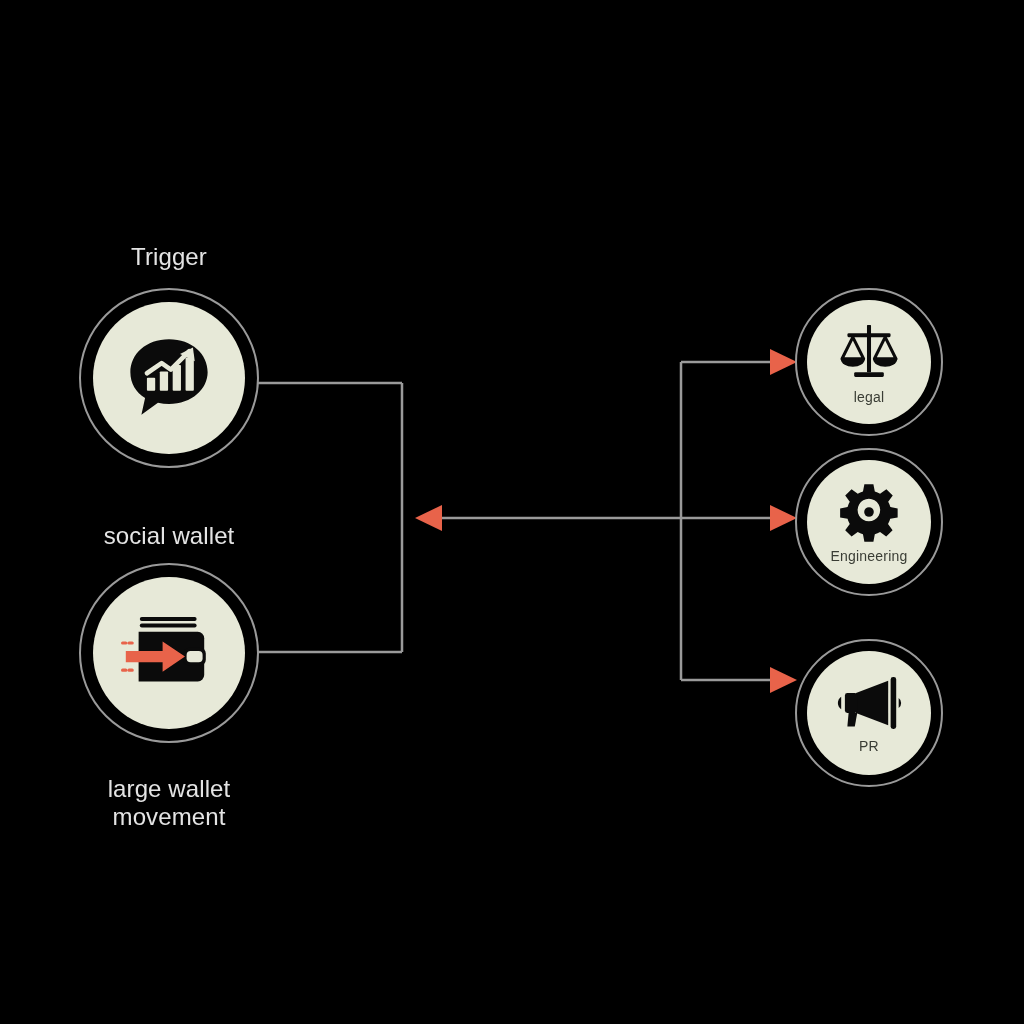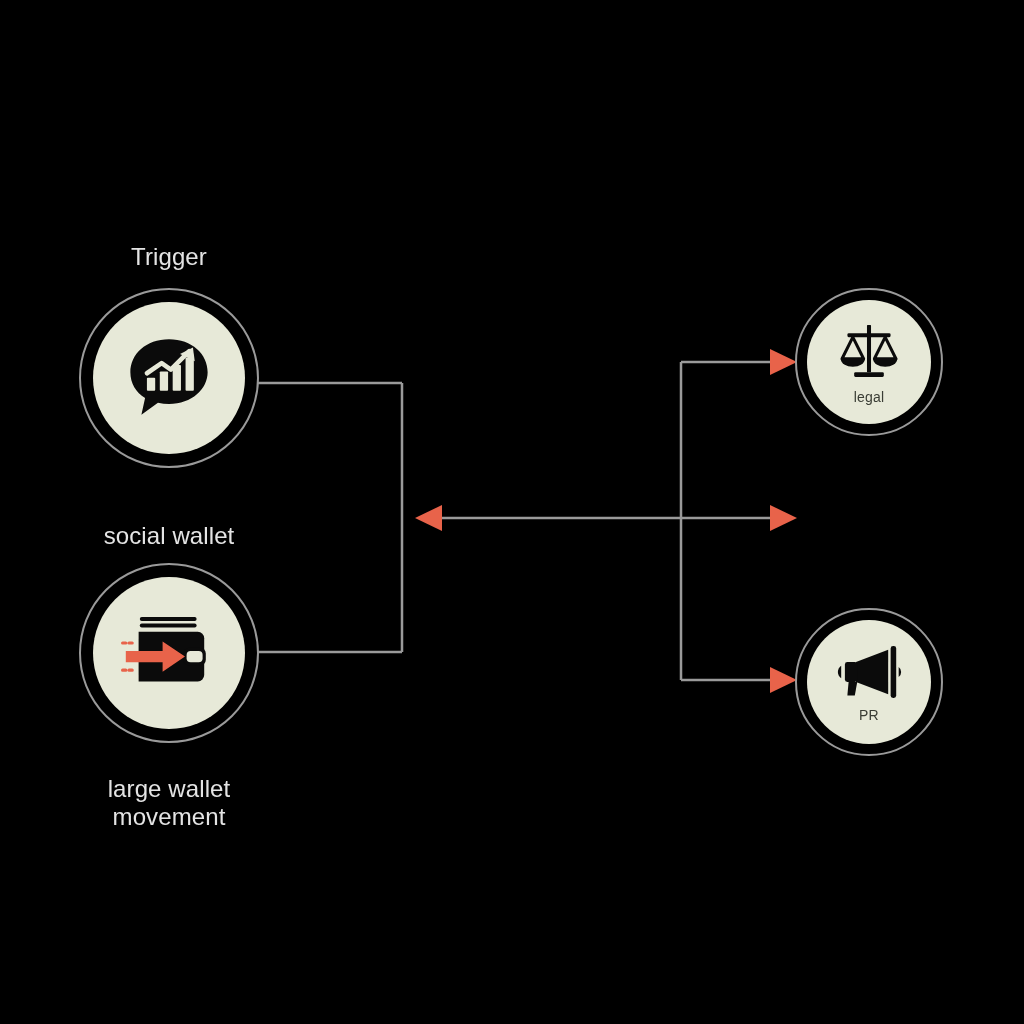--- a/index.html
+++ b/index.html
@@ -180,22 +180,42 @@
 
             <path d="M74 24 L58 56 H90 Z" fill="none" stroke="#0b0b0b" stroke-width="4.5" stroke-linejoin="round"></path>
             <path d="M56 56 A18 12 0 0 0 92 56 Z"></path>
           </g>
         </svg>
       </span>
       <span class="node-inner-label">legal</span>
     </div>
   </div>
 
-
-  <div class="node node-sm" style="left:795px; top:608px;">
+  <div class="node node-sm" style="left:795px; top:448px;">
+    <div class="ring"></div>
+    <div class="disc">
+      <span class="node-icon">
+        <svg width="60" height="60" viewBox="0 0 100 100">
+          <path fill="#0b0b0b" fill-rule="evenodd" d="
+            M42 4 h16 l2.5 13.2 a34 34 0 0 1 9.3 3.9 L81 13 l11.3 11.3 -8.1 10.9
+            a34 34 0 0 1 3.9 9.3 L101 47 v16 l-13.2 2.5 a34 34 0 0 1 -3.9 9.3
+            l8.1 10.9 L80.7 96.9 69.8 88.8 a34 34 0 0 1 -9.3 3.9 L58 106 H42
+            l-2.5-13.2 a34 34 0 0 1 -9.3-3.9 L19.3 96.9 8 85.6 l8.1-10.9
+            a34 34 0 0 1 -3.9-9.3 L-1 63 V47 l13.2-2.5 a34 34 0 0 1 3.9-9.3
+            L8 24.3 19.3 13 l10.9 8.1 a34 34 0 0 1 9.3-3.9 Z
+            M50 30 a20 20 0 1 0 0.001 0 Z" transform="translate(0,-3) scale(0.94) translate(3,3)"></path>
+          <circle cx="50" cy="50" r="13" fill="#e7e9d8"></circle>
+          <circle cx="50" cy="50" r="8" fill="#0b0b0b"></circle>
+        </svg>
+      </span>
+      <span class="node-inner-label">Engineering</span>
+    </div>
+  </div>
+
+  <div class="node node-sm" style="left:795px; top:639px;">
     <div class="ring"></div>
     <div class="disc">
       <span class="node-icon">
         <svg width="68" height="58" viewBox="0 0 110 92">
           <g fill="#0b0b0b">
 
             <path d="M34 30 L86 10 V82 L34 62 Z"></path>
 
             <rect x="16" y="30" width="20" height="32" rx="4"></rect>
 

